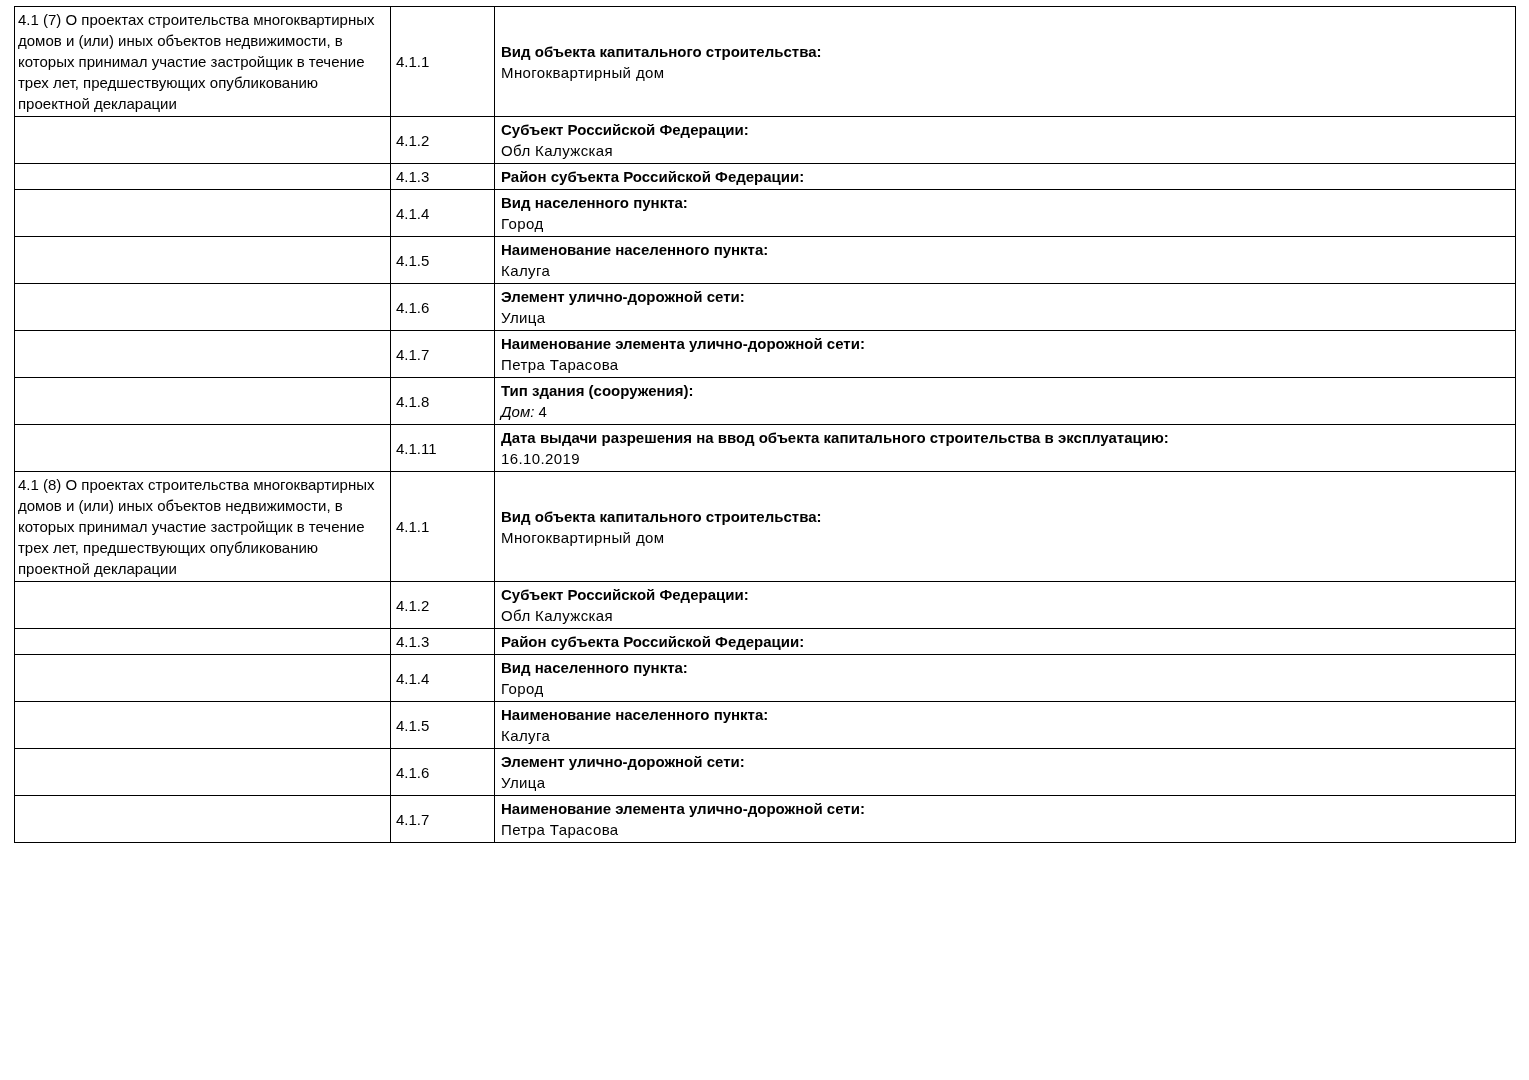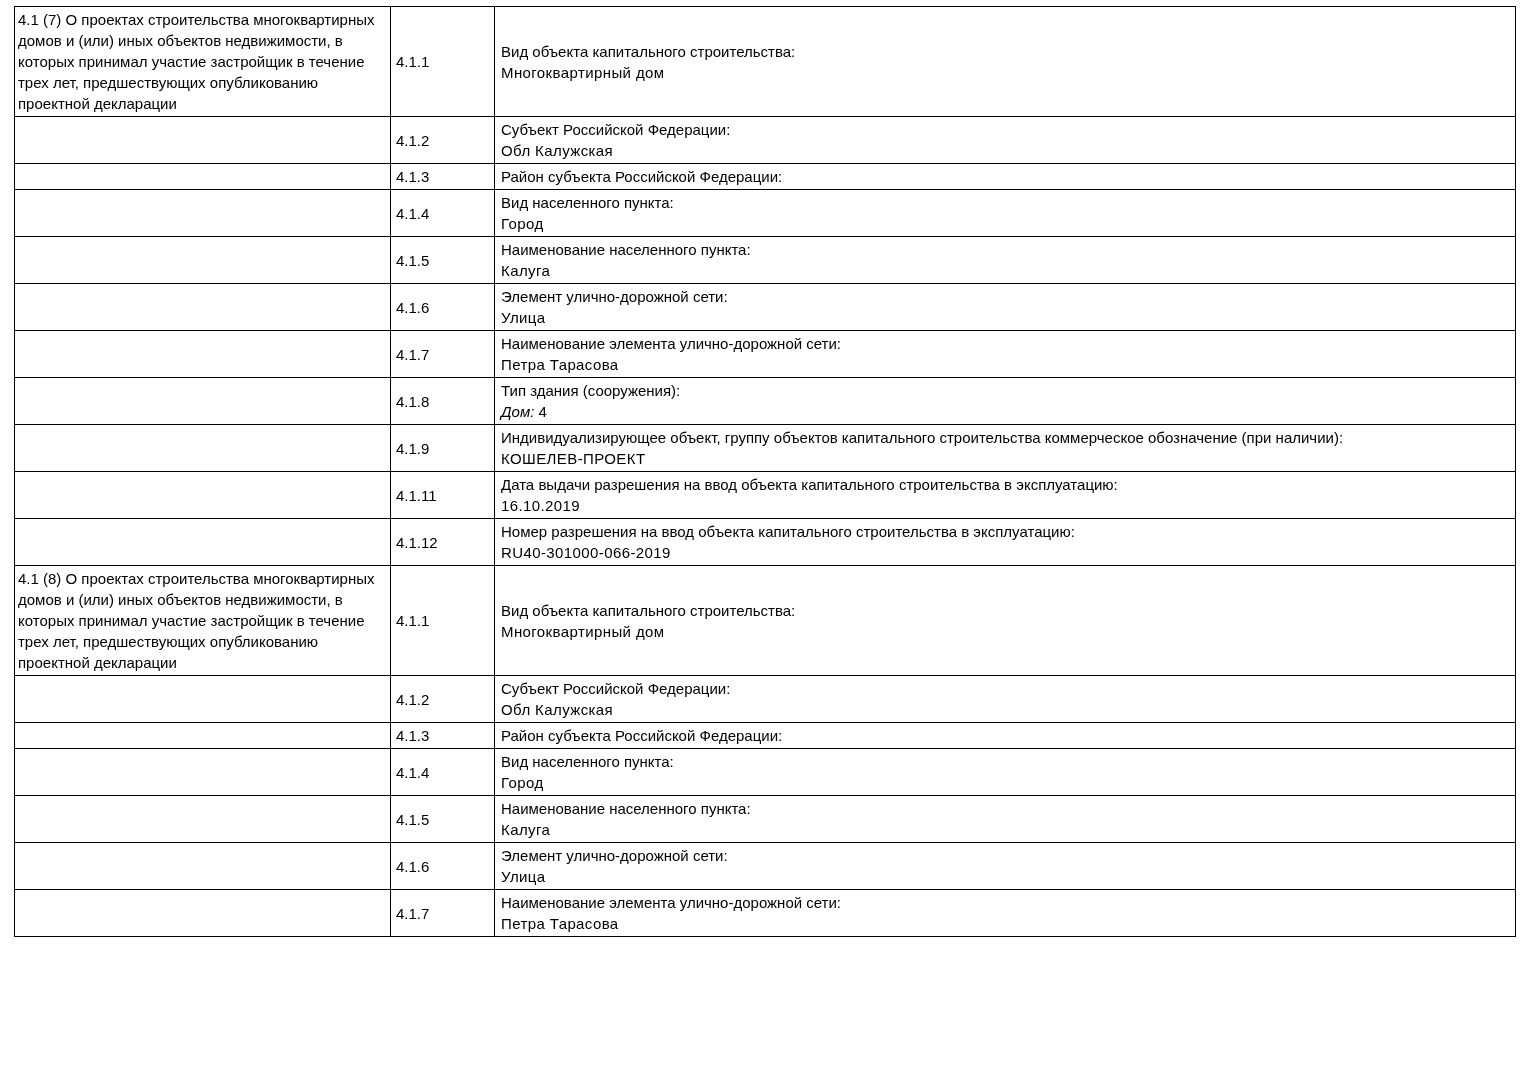--- a/index.html
+++ b/index.html
@@ -31,21 +31,21 @@
   }
   td.code-cell {
     padding: 1px 4px 1px 5px;
     vertical-align: middle;
   }
   td.content-cell {
     padding: 2px 6px;
     vertical-align: middle;
   }
   .field-label {
-    font-weight: normal;
+    font-weight: bold;
   }
   .field-value {
     font-weight: normal;
     letter-spacing: 0.4px;
   }
   .value-prefix {
     font-weight: normal;
     font-style: italic;
   }
 </style>
@@ -117,40 +117,24 @@
       <tr>
         <td class="section-cell"></td>
         <td class="code-cell">4.1.8</td>
         <td class="content-cell">
           <div class="field-label">Тип здания (сооружения):</div>
           <div><span class="value-prefix">Дом: </span><span class="field-value">4</span></div>
         </td>
       </tr>
       <tr>
         <td class="section-cell"></td>
-        <td class="code-cell">4.1.9</td>
-        <td class="content-cell">
-          <div class="field-label">Индивидуализирующее объект, группу объектов капитального строительства коммерческое обозначение (при наличии):</div>
-          <div><span class="field-value">КОШЕЛЕВ-ПРОЕКТ</span></div>
-        </td>
-      </tr>
-      <tr>
-        <td class="section-cell"></td>
         <td class="code-cell">4.1.11</td>
         <td class="content-cell">
           <div class="field-label">Дата выдачи разрешения на ввод объекта капитального строительства в эксплуатацию:</div>
           <div><span class="field-value">16.10.2019</span></div>
-        </td>
-      </tr>
-      <tr>
-        <td class="section-cell"></td>
-        <td class="code-cell">4.1.12</td>
-        <td class="content-cell">
-          <div class="field-label">Номер разрешения на ввод объекта капитального строительства в эксплуатацию:</div>
-          <div><span class="field-value">RU40-301000-066-2019</span></div>
         </td>
       </tr>
       <tr>
         <td class="section-cell">4.1 (8) О проектах строительства многоквартирных домов и (или) иных объектов недвижимости, в которых принимал участие застройщик в течение трех лет, предшествующих опубликованию проектной декларации</td>
         <td class="code-cell">4.1.1</td>
         <td class="content-cell">
           <div class="field-label">Вид объекта капитального строительства:</div>
           <div><span class="field-value">Многоквартирный дом</span></div>
         </td>
       </tr>

